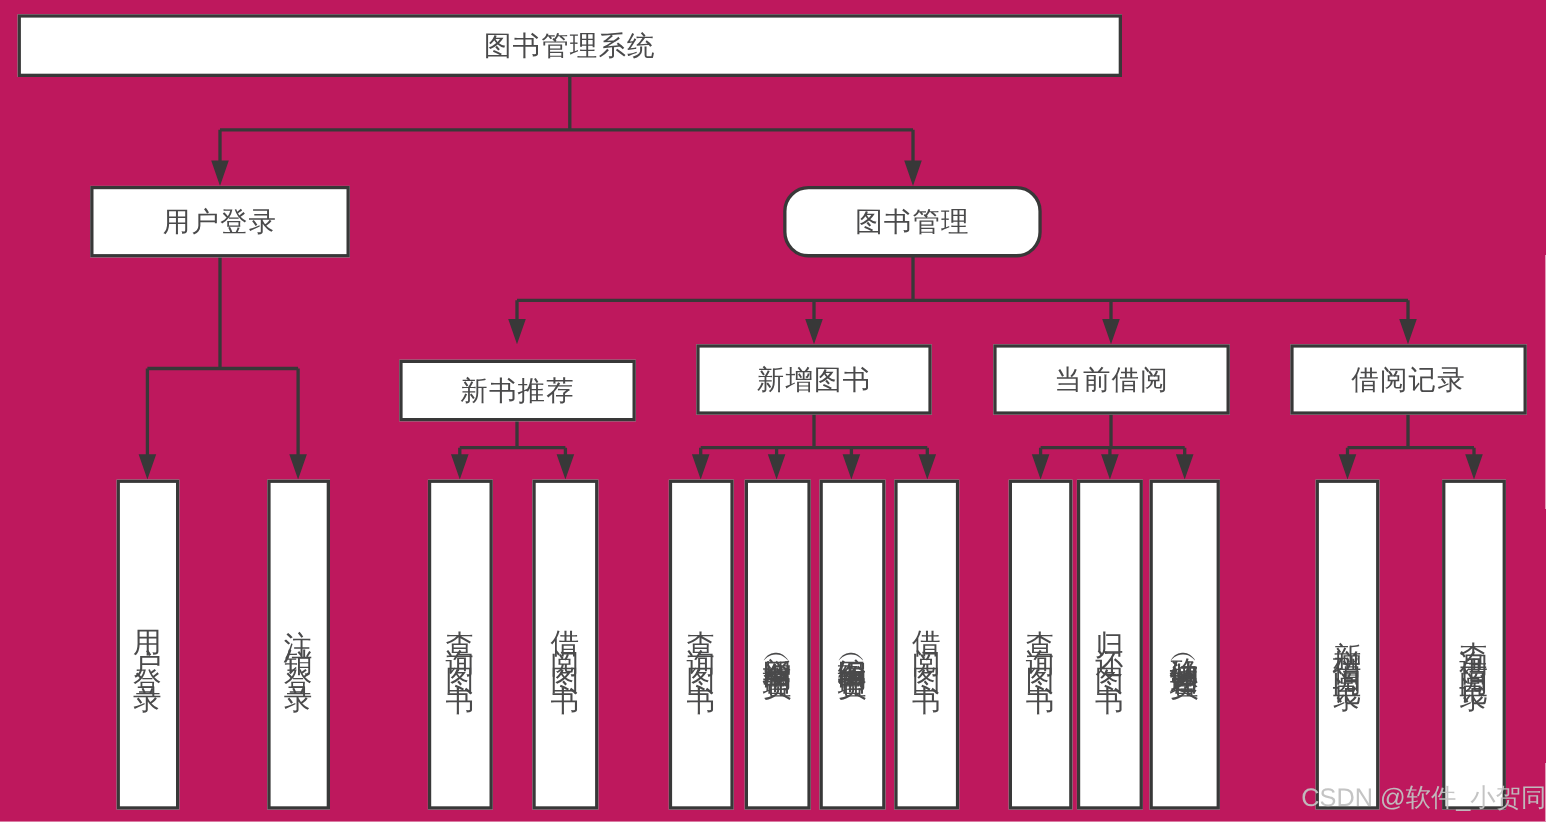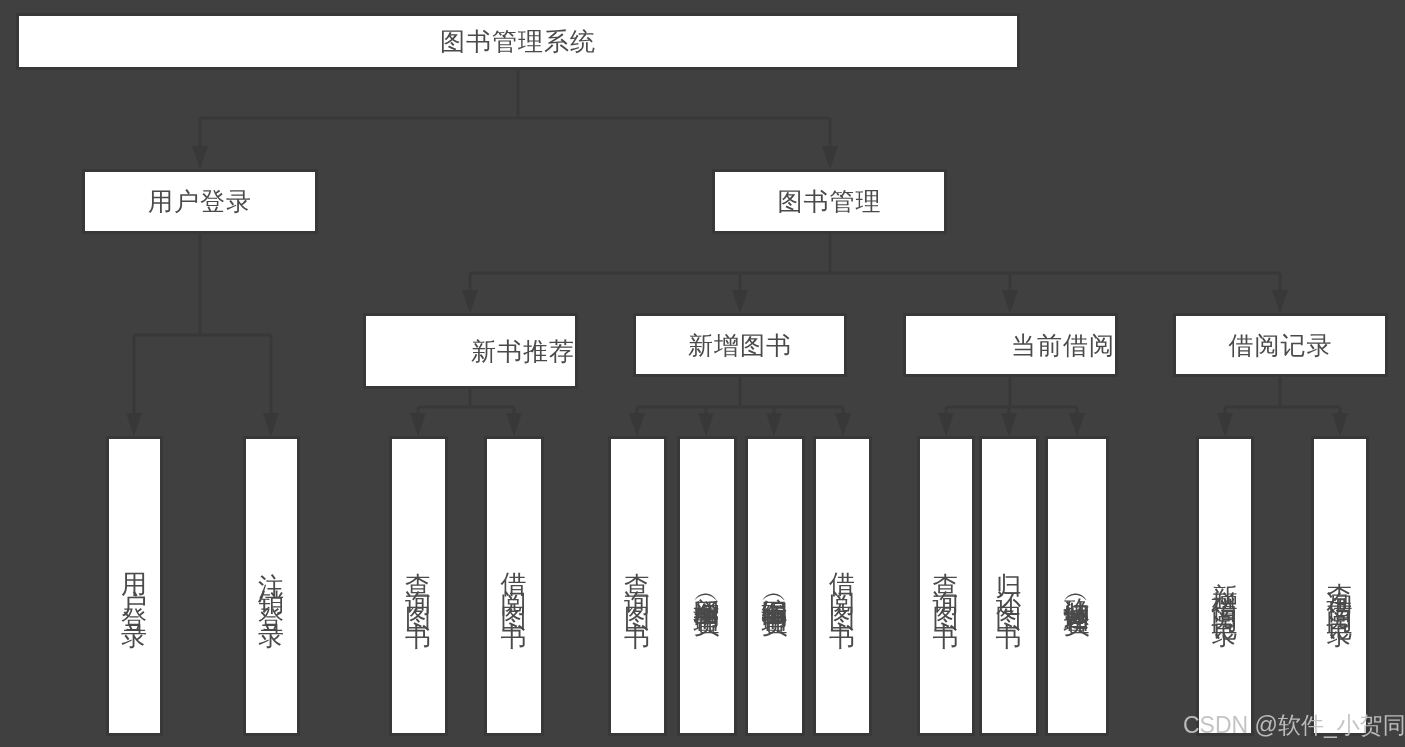--- a/index.html
+++ b/index.html
@@ -1,20 +1,20 @@
 <!DOCTYPE html>
 <html><head>
 <meta charset="utf-8">
 <style>
   html, body { margin: 0; padding: 0; background: #ffffff; }
   #canvas {
     position: relative;
     width: 1405px;
     height: 747px;
-    background: #404040;
+    background: #be185d;
     font-family: "Liberation Sans", "DejaVu Sans", sans-serif;
     overflow: hidden;
   }
   #connectors {
     position: absolute;
     left: 0; top: 0;
     z-index: 1;
   }
   .box {
     position: absolute;
@@ -42,24 +42,24 @@
     left: 1183px;
     top: 710px;
     font-size: 23px;
     color: rgba(193,193,193,0.95);
     white-space: nowrap;
     z-index: 3;
   }
   
   .n-root { left:16px;  top:13px;  width:1004px; height:57px; }
   .n-b0   { left:82px;  top:169px; width:236px;  height:65px; }
-  .n-b1   { left:712px; top:169px; width:235px;  height:65px; }
-  .n-g0   { left:363px; top:313px; width:215px;  height:76px;justify-content:flex-end; }
+  .n-b1   { left:712px; top:169px; width:235px;  height:65px;border-radius:23px; }
+  .n-g0   { left:363px; top:327px; width:215px;  height:56px; }
   .n-g1   { left:633px; top:313px; width:214px;  height:64px; }
-  .n-g2   { left:903px; top:313px; width:215px;  height:64px;justify-content:flex-end; }
+  .n-g2   { left:903px; top:313px; width:215px;  height:64px; }
   .n-g3   { left:1173px;top:313px; width:215px;  height:64px; }
   .leaf   { top:436px; height:300px; }
   .n-a0 { left:106px;  width:57px; }
   .n-a1 { left:243px;  width:57px; }
   .n-b0l{ left:389px;  width:59px; }
   .n-b1l{ left:484px;  width:60px; }
   .n-c0 { left:608px;  width:59px; }
   .n-c1 { left:677px;  width:60px; }
   .n-c2 { left:745px;  width:60px; }
   .n-c3 { left:813px;  width:59px; }

